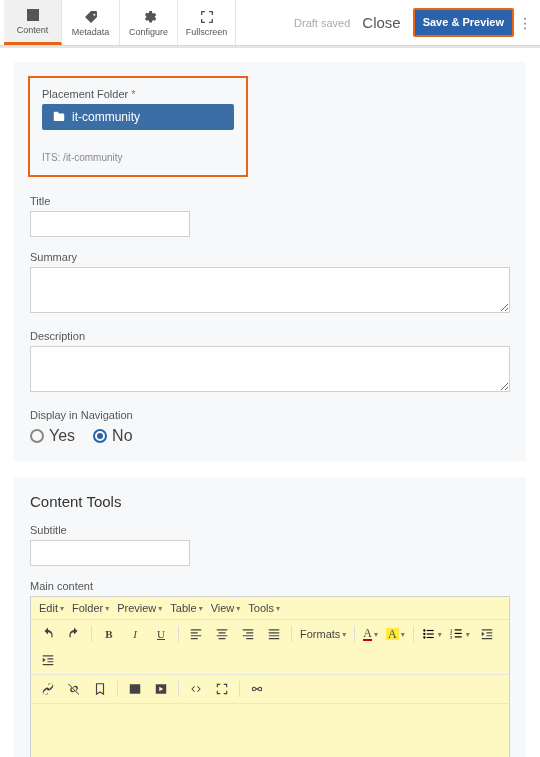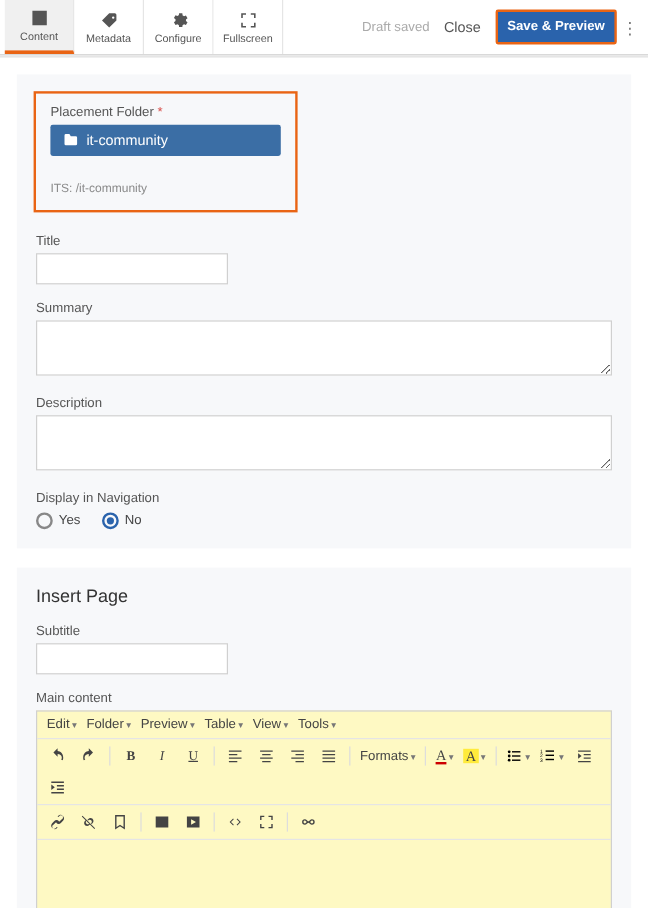--- a/index.html
+++ b/index.html
@@ -36,21 +36,21 @@
   }
   .tabbtn svg { width: 16px; height: 16px; fill: #555; margin-bottom: 2px; }
   .topbar-spacer { flex: 1; }
   .top-right {
     display: flex;
     align-items: center;
     gap: 4px;
     padding-right: 8px;
   }
   .draft-saved { color: #aaa; font-size: 11px; }
-  .close-btn { color: #555; font-size: 12px; padding: 6px 8px; cursor: pointer; }
+  .close-btn { color: #555; font-size: 15px; padding: 6px 8px; cursor: pointer; }
   .save-btn {
     background: #2a63ac;
     color: #fff;
     font-size: 11px;
     font-weight: 600;
     text-align: center;
     padding: 6px 8px;
     border: 2px solid #e96414;
     border-radius: 2px;
     cursor: pointer;
@@ -108,21 +108,21 @@
     border: 1px solid #d0d0d0;
     background: #fff;
     padding: 4px 6px;
     font-size: 12px;
     resize: vertical;
   }
   .ta-small { height: 46px; }
   .ta-med   { height: 46px; }
 
   .radio-row { display: flex; gap: 18px; align-items: center; margin-top: 6px; }
-  .radio-opt { display: flex; align-items: center; gap: 5px; font-size: 11px; color: #444; cursor: pointer; }
+  .radio-opt { display: flex; align-items: center; gap: 5px; font-size: 16px; color: #444; cursor: pointer; }
   .radio {
     width: 14px; height: 14px; border: 2px solid #888; border-radius: 50%;
     display: inline-flex; align-items: center; justify-content: center;
   }
   .radio.selected { border-color: #2a63ac; }
   .radio.selected::after {
     content: ""; width: 6px; height: 6px; border-radius: 50%; background: #2a63ac;
   }
 
   .section-title { font-size: 15px; color: #333; margin-bottom: 14px; }
@@ -242,21 +242,21 @@
         </div>
         <div class="radio-opt">
           <span class="radio selected"></span>
           <span>No</span>
         </div>
       </div>
     </div>
   </div>
 
   <div class="panel">
-    <div class="section-title">Insert Page</div>
+    <div class="section-title">Content Tools</div>
 
     <div class="form-row">
       <div class="field-label">Subtitle</div>
       <input class="text-input" value="" style="">
     </div>
 
     <div class="form-row" style="margin-bottom:0">
       <div class="field-label">Main content</div>
 
       <div class="rte">

